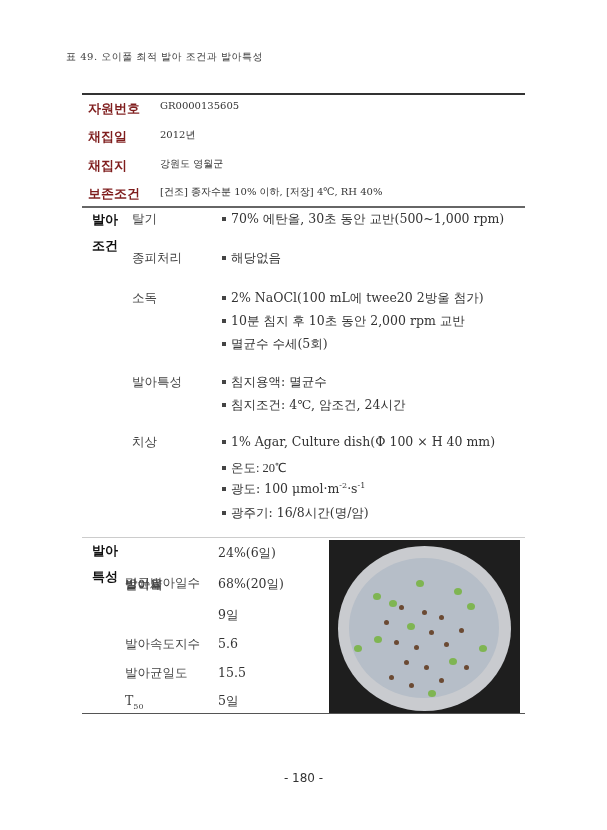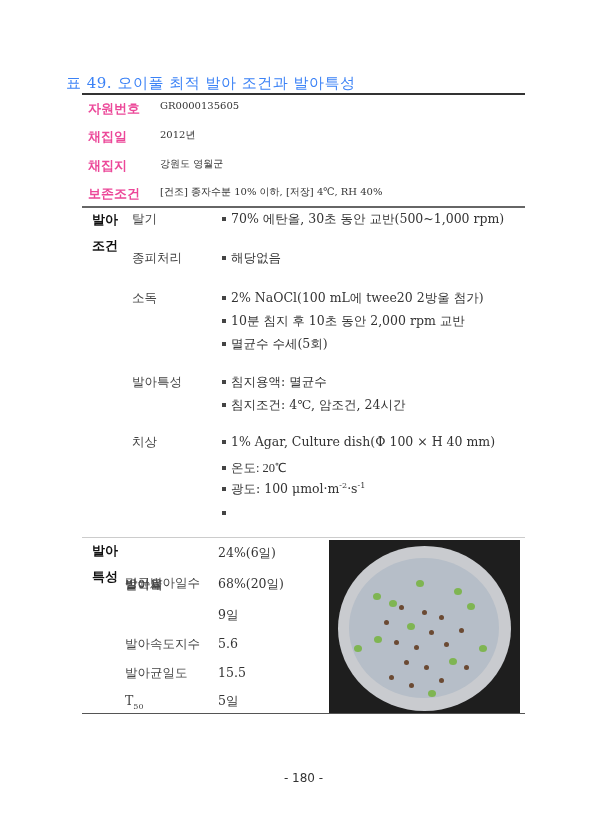--- a/index.html
+++ b/index.html
@@ -1,26 +1,26 @@
 <!DOCTYPE html>
 <html><head>
 <meta charset="utf-8">
 <style>
   html, body { margin:0; padding:0; background:#ffffff; }
   body { width:607px; height:830px; position:relative; overflow:hidden;
          font-family:"DejaVu Serif", "Liberation Serif", serif; color:#222; }
-  .caption { position:absolute; left:66px; top:74px; font-size:15px; color:#3b82f6; letter-spacing:0.5px; }
+  .caption { position:absolute; left:66px; top:50px; font-size:10px; color:#404040; letter-spacing:0.5px; }
   .rule { position:absolute; left:82px; width:443px; }
   .rule-top { top:93px; height:2px; background:#333; }
   .rule-mid { top:206px; height:2px; background:#666; }
   .rule-light { top:537px; height:1px; background:#ccc; }
   .rule-bottom { top:713px; height:1px; background:#555; }
 
   .info-row { position:absolute; left:88px; font-size:13px; }
-  .info-label { position:absolute; left:0; font-family:"DejaVu Sans", sans-serif; font-weight:bold; font-size:13px; color:#ec4899; white-space:nowrap; }
+  .info-label { position:absolute; left:0; font-family:"DejaVu Sans", sans-serif; font-weight:bold; font-size:13px; color:#7f1d1d; white-space:nowrap; }
   .info-value { position:absolute; left:72px; white-space:nowrap; color:#333; font-size:10px; }
 
   .sec-label { position:absolute; left:88px; font-family:"DejaVu Sans", sans-serif; font-weight:bold; font-size:13px; color:#111; line-height:26px; width:30px;text-align:right; }
 
   .cond-name { position:absolute; left:132px; font-size:12.5px; color:#444; white-space:nowrap; }
   .cond-item { position:absolute; left:222px; font-size:12.5px; color:#333; white-space:nowrap; }
   .cond-item .bullet { display:inline-block; width:4px; height:4px; background:#444; margin-right:5px; vertical-align:middle; position:relative; top:-1px; }
   sup { font-size:8px; }
   sub { font-size:8px; }
 
@@ -78,21 +78,21 @@
 <div class="cond-item" style="top:336px;"><span class="bullet"></span><span>멸균수 수세(5회)</span></div>
 
 <div class="cond-name" style="top:374px;">발아특성</div>
 <div class="cond-item" style="top:374px;"><span class="bullet"></span><span>침지용액: 멸균수</span></div>
 <div class="cond-item" style="top:397px;"><span class="bullet"></span><span>침지조건: 4℃, 암조건, 24시간</span></div>
 
 <div class="cond-name" style="top:434px;">치상</div>
 <div class="cond-item" style="top:434px;"><span class="bullet"></span><span>1% Agar, Culture dish(Φ 100 × H 40 mm)</span></div>
 <div class="cond-item" style="top:460px;font-family:Liberation Serif, serif;"><span class="bullet"></span><span>온도: 20℃</span></div>
 <div class="cond-item" style="top:481px;"><span class="bullet"></span><span>광도: 100 μmol·m</span><sup>-2</sup><span>·s</span><sup>-1</sup></div>
-<div class="cond-item" style="top:505px;"><span class="bullet"></span></div>
+<div class="cond-item" style="top:505px;"><span class="bullet"></span><span>광주기: 16/8시간(명/암)</span></div>
 
 <div class="rule rule-light"></div>
 
 <div class="sec-label" style="top:538px;">
   <div>발아</div>
   <div>특성</div>
 </div>
 
 <div class="char-name" style="top:545px;margin-top:32px;">발아세</div>
 <div class="char-val" style="top:545px;">24%(6일)</div>

